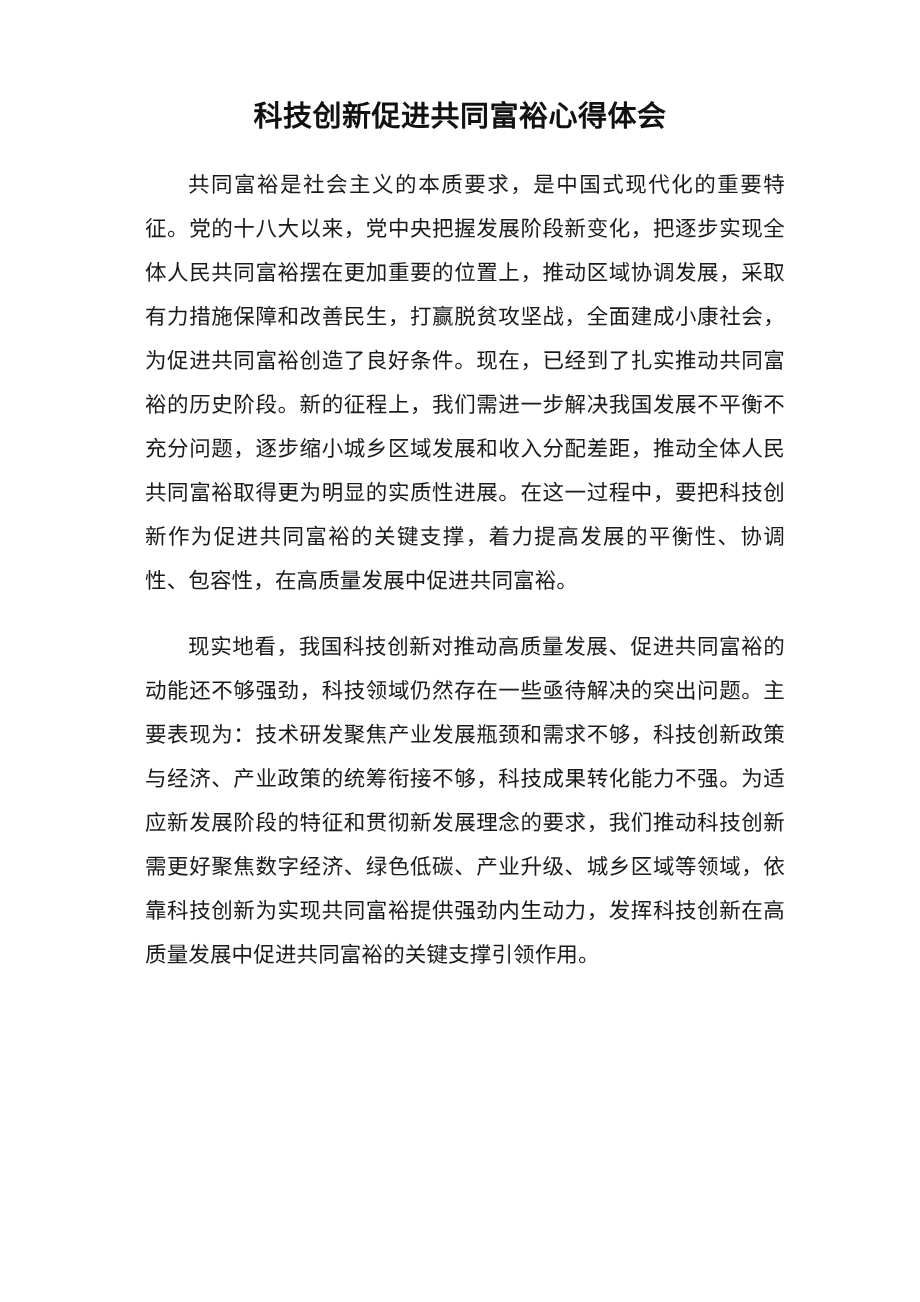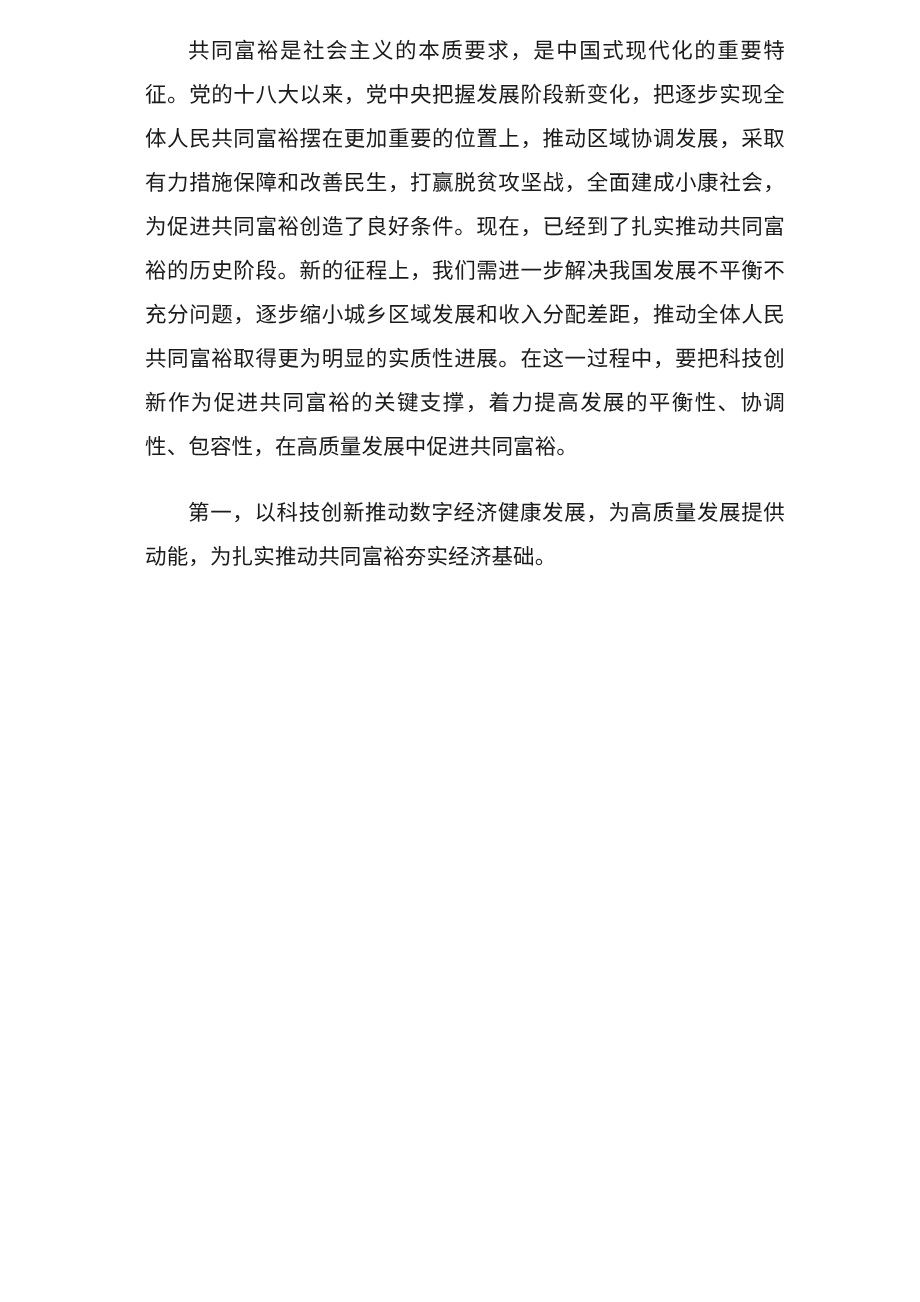--- a/index.html
+++ b/index.html
@@ -60,20 +60,21 @@
   .para:last-child {
     margin-bottom: 0;
   }
 </style>
 </head>
 <body>
 
 <div class="page">
   <div class="doc-body">
 
+    <h1 class="doc-title">科技创新促进共同富裕心得体会</h1>
 
     <div class="paragraphs">
       <p class="para">共同富裕是社会主义的本质要求，是中国式现代化的重要特征。党的十八大以来，党中央把握发展阶段新变化，把逐步实现全体人民共同富裕摆在更加重要的位置上，推动区域协调发展，采取有力措施保障和改善民生，打赢脱贫攻坚战，全面建成小康社会，为促进共同富裕创造了良好条件。现在，已经到了扎实推动共同富裕的历史阶段。新的征程上，我们需进一步解决我国发展不平衡不充分问题，逐步缩小城乡区域发展和收入分配差距，推动全体人民共同富裕取得更为明显的实质性进展。在这一过程中，要把科技创新作为促进共同富裕的关键支撑，着力提高发展的平衡性、协调性、包容性，在高质量发展中促进共同富裕。</p>
-      <p class="para">第一，以科技创新推动数字经济健康发展，为高质量发展提供动能，为扎实推动共同富裕夯实经济基础。</p>
+      <p class="para">现实地看，我国科技创新对推动高质量发展、促进共同富裕的动能还不够强劲，科技领域仍然存在一些亟待解决的突出问题。主要表现为：技术研发聚焦产业发展瓶颈和需求不够，科技创新政策与经济、产业政策的统筹衔接不够，科技成果转化能力不强。为适应新发展阶段的特征和贯彻新发展理念的要求，我们推动科技创新需更好聚焦数字经济、绿色低碳、产业升级、城乡区域等领域，依靠科技创新为实现共同富裕提供强劲内生动力，发挥科技创新在高质量发展中促进共同富裕的关键支撑引领作用。</p>
     </div>
 
   </div>
 </div>
 
 </body></html>

